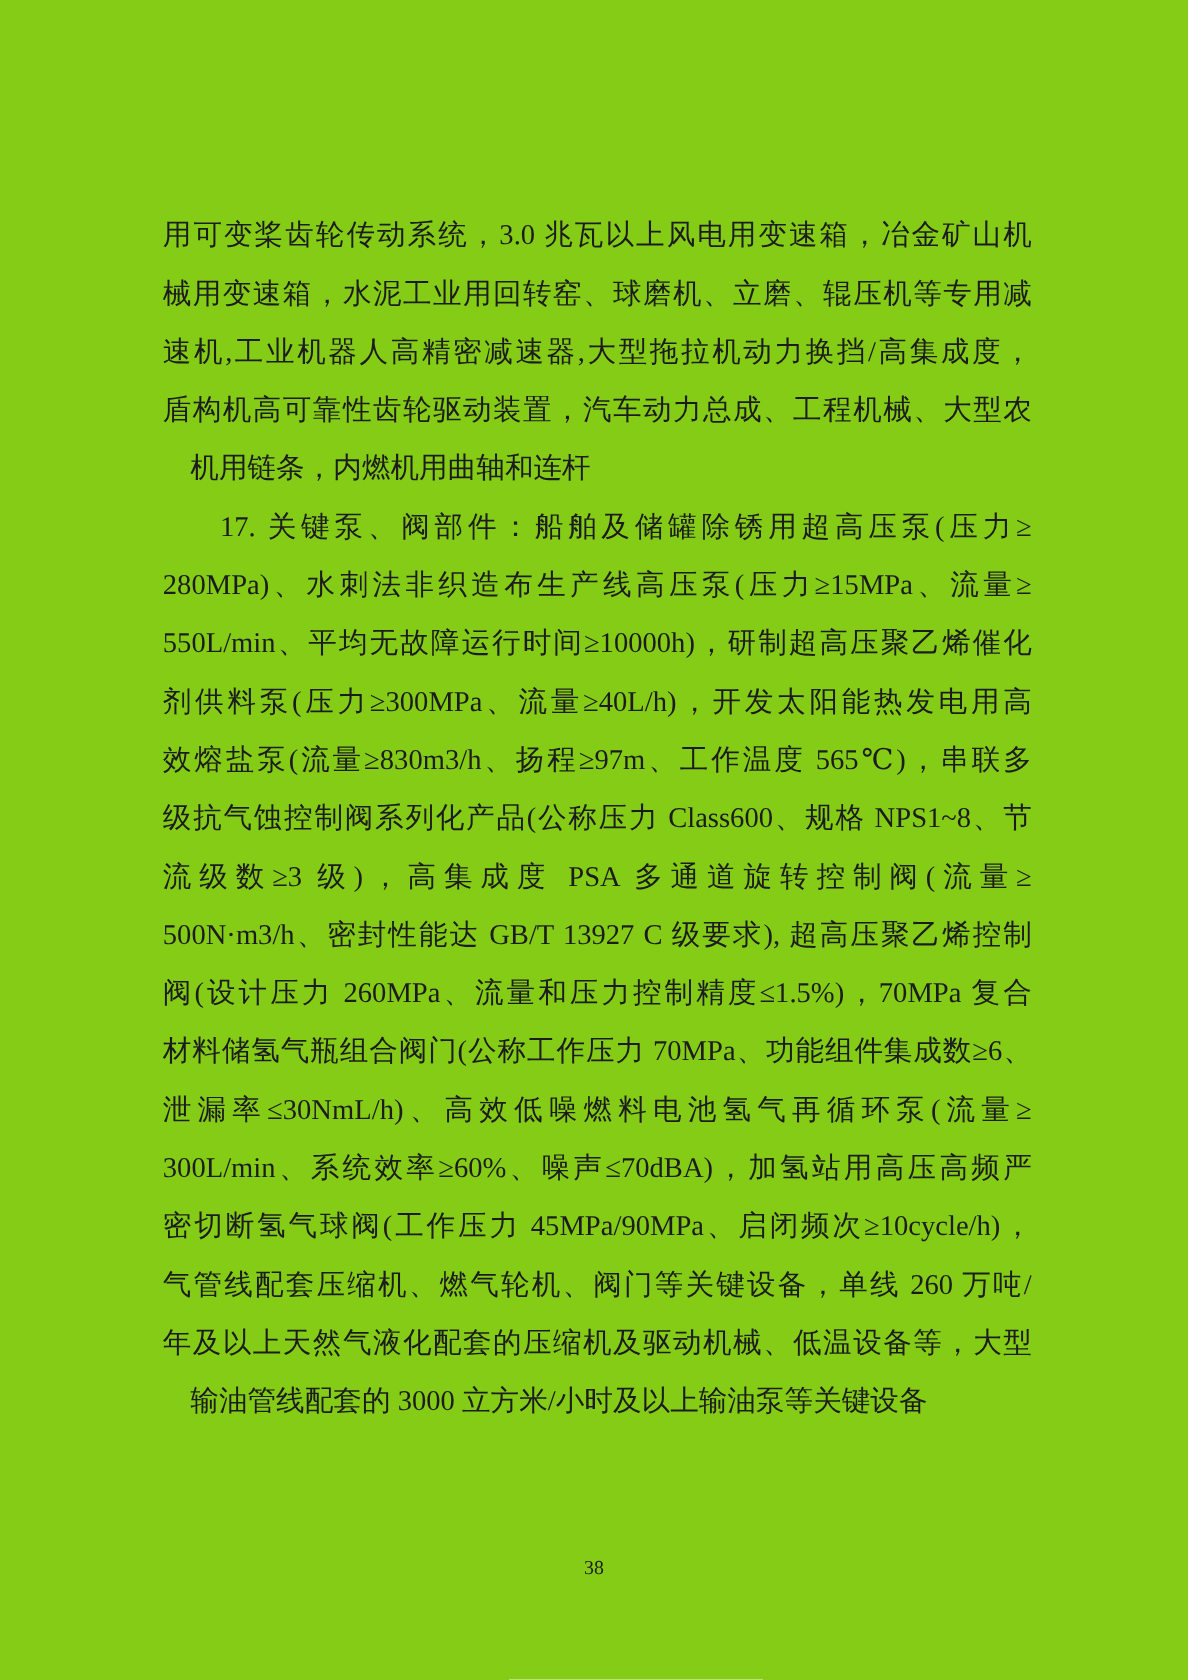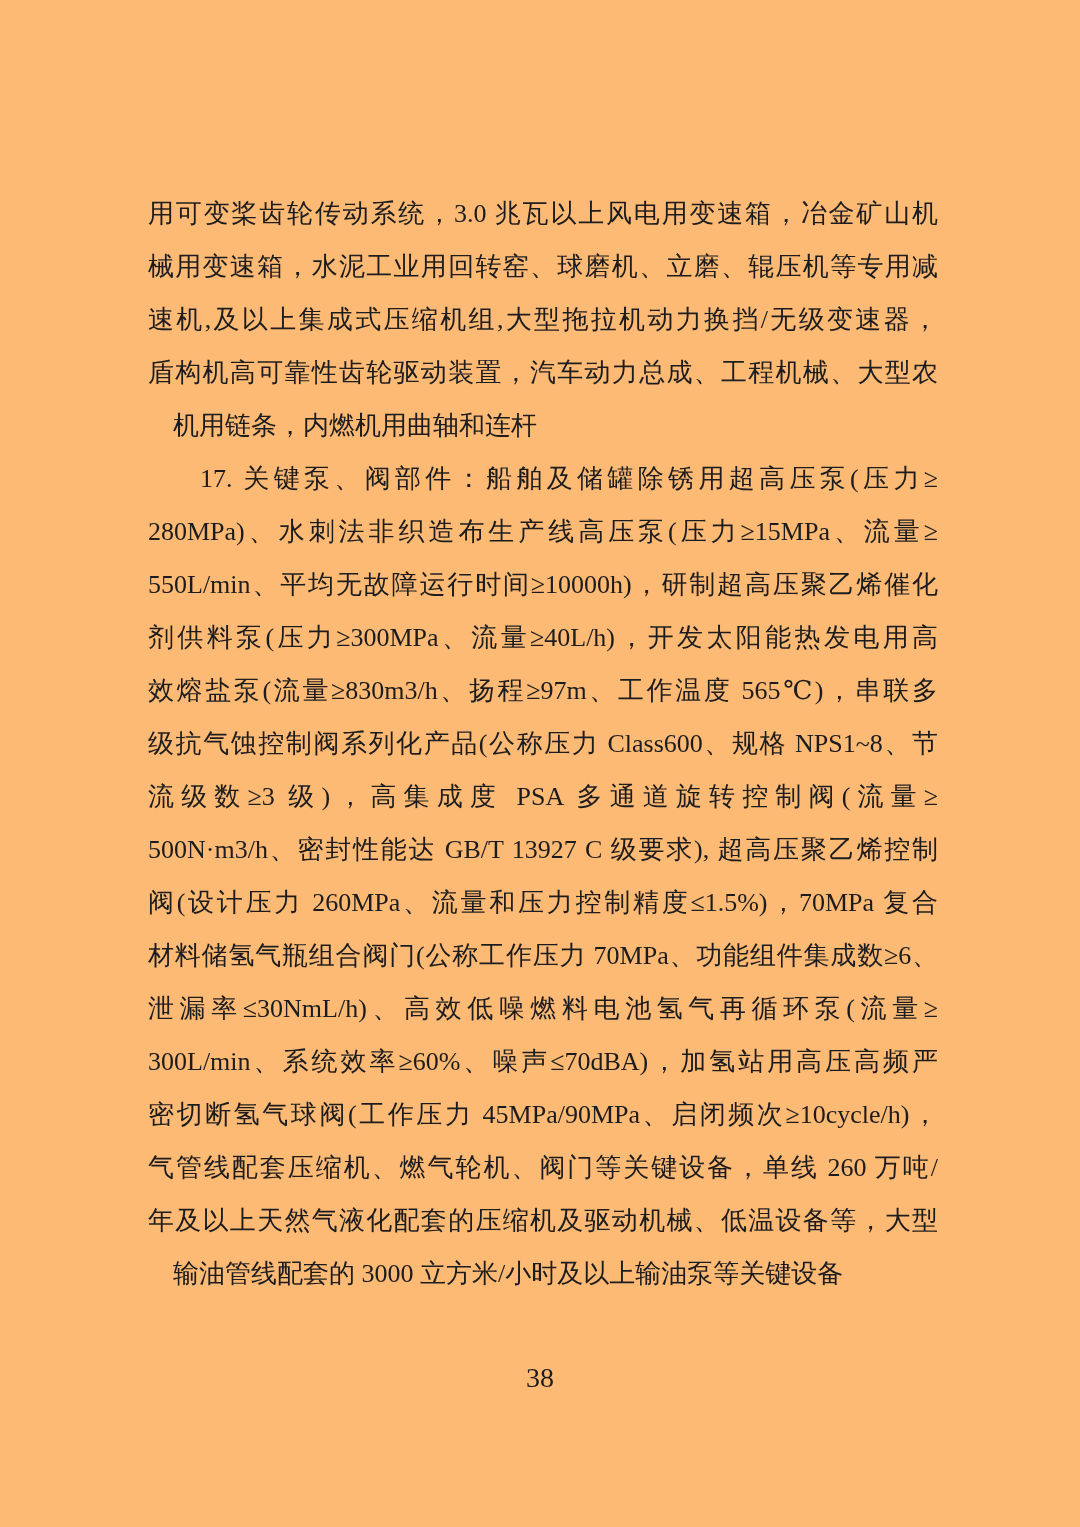--- a/index.html
+++ b/index.html
@@ -5,21 +5,21 @@
   html, body {
     margin: 0;
     padding: 0;
     background: #ffffff;
   }
   .page {
     position: relative;
     width: 1080px;
     height: 1527px;
     margin: 0 auto;
-    background: #fdba74;
+    background: #84cc16;
     overflow: hidden;
     font-family: "Liberation Serif", "DejaVu Serif", serif;
   }
   .text-body {
     position: absolute;
     left: 148px;
     top: 187px;
     width: 790px;
   }
   .paragraph {
@@ -38,38 +38,38 @@
   }
   .line.last {
     text-align-last: left;
     margin-left: 25px;
   }
   .line.indent {
     text-indent: 52px;
   }
   .footer {
     position: absolute;
-    top: 1358px;
+    top: 1405px;
     left: 0;
     width: 100%;
     text-align: center;
-    font-size: 28px;
+    font-size: 18px;
     line-height: 40px;
     color: #1c1c1e;
   }
 </style>
 </head>
 <body>
 
 <div class="page">
   <div class="text-body">
       <div class="paragraph">
         <div class="line">用可变桨齿轮传动系统，3.0 兆瓦以上风电用变速箱，冶金矿山机</div>
         <div class="line">械用变速箱，水泥工业用回转窑、球磨机、立磨、辊压机等专用减</div>
-        <div class="line">速机,及以上集成式压缩机组,大型拖拉机动力换挡/无级变速器，</div>
+        <div class="line">速机,工业机器人高精密减速器,大型拖拉机动力换挡/高集成度，</div>
         <div class="line">盾构机高可靠性齿轮驱动装置，汽车动力总成、工程机械、大型农</div>
         <div class="line last">机用链条，内燃机用曲轴和连杆</div>
       </div>
       <div class="paragraph">
         <div class="line indent">17. 关键泵、阀部件：船舶及储罐除锈用超高压泵(压力≥</div>
         <div class="line">280MPa)、水刺法非织造布生产线高压泵(压力≥15MPa、流量≥</div>
         <div class="line">550L/min、平均无故障运行时间≥10000h)，研制超高压聚乙烯催化</div>
         <div class="line">剂供料泵(压力≥300MPa、流量≥40L/h)，开发太阳能热发电用高</div>
         <div class="line">效熔盐泵(流量≥830m3/h、扬程≥97m、工作温度 565℃)，串联多</div>
         <div class="line">级抗气蚀控制阀系列化产品(公称压力 Class600、规格 NPS1~8、节</div>

